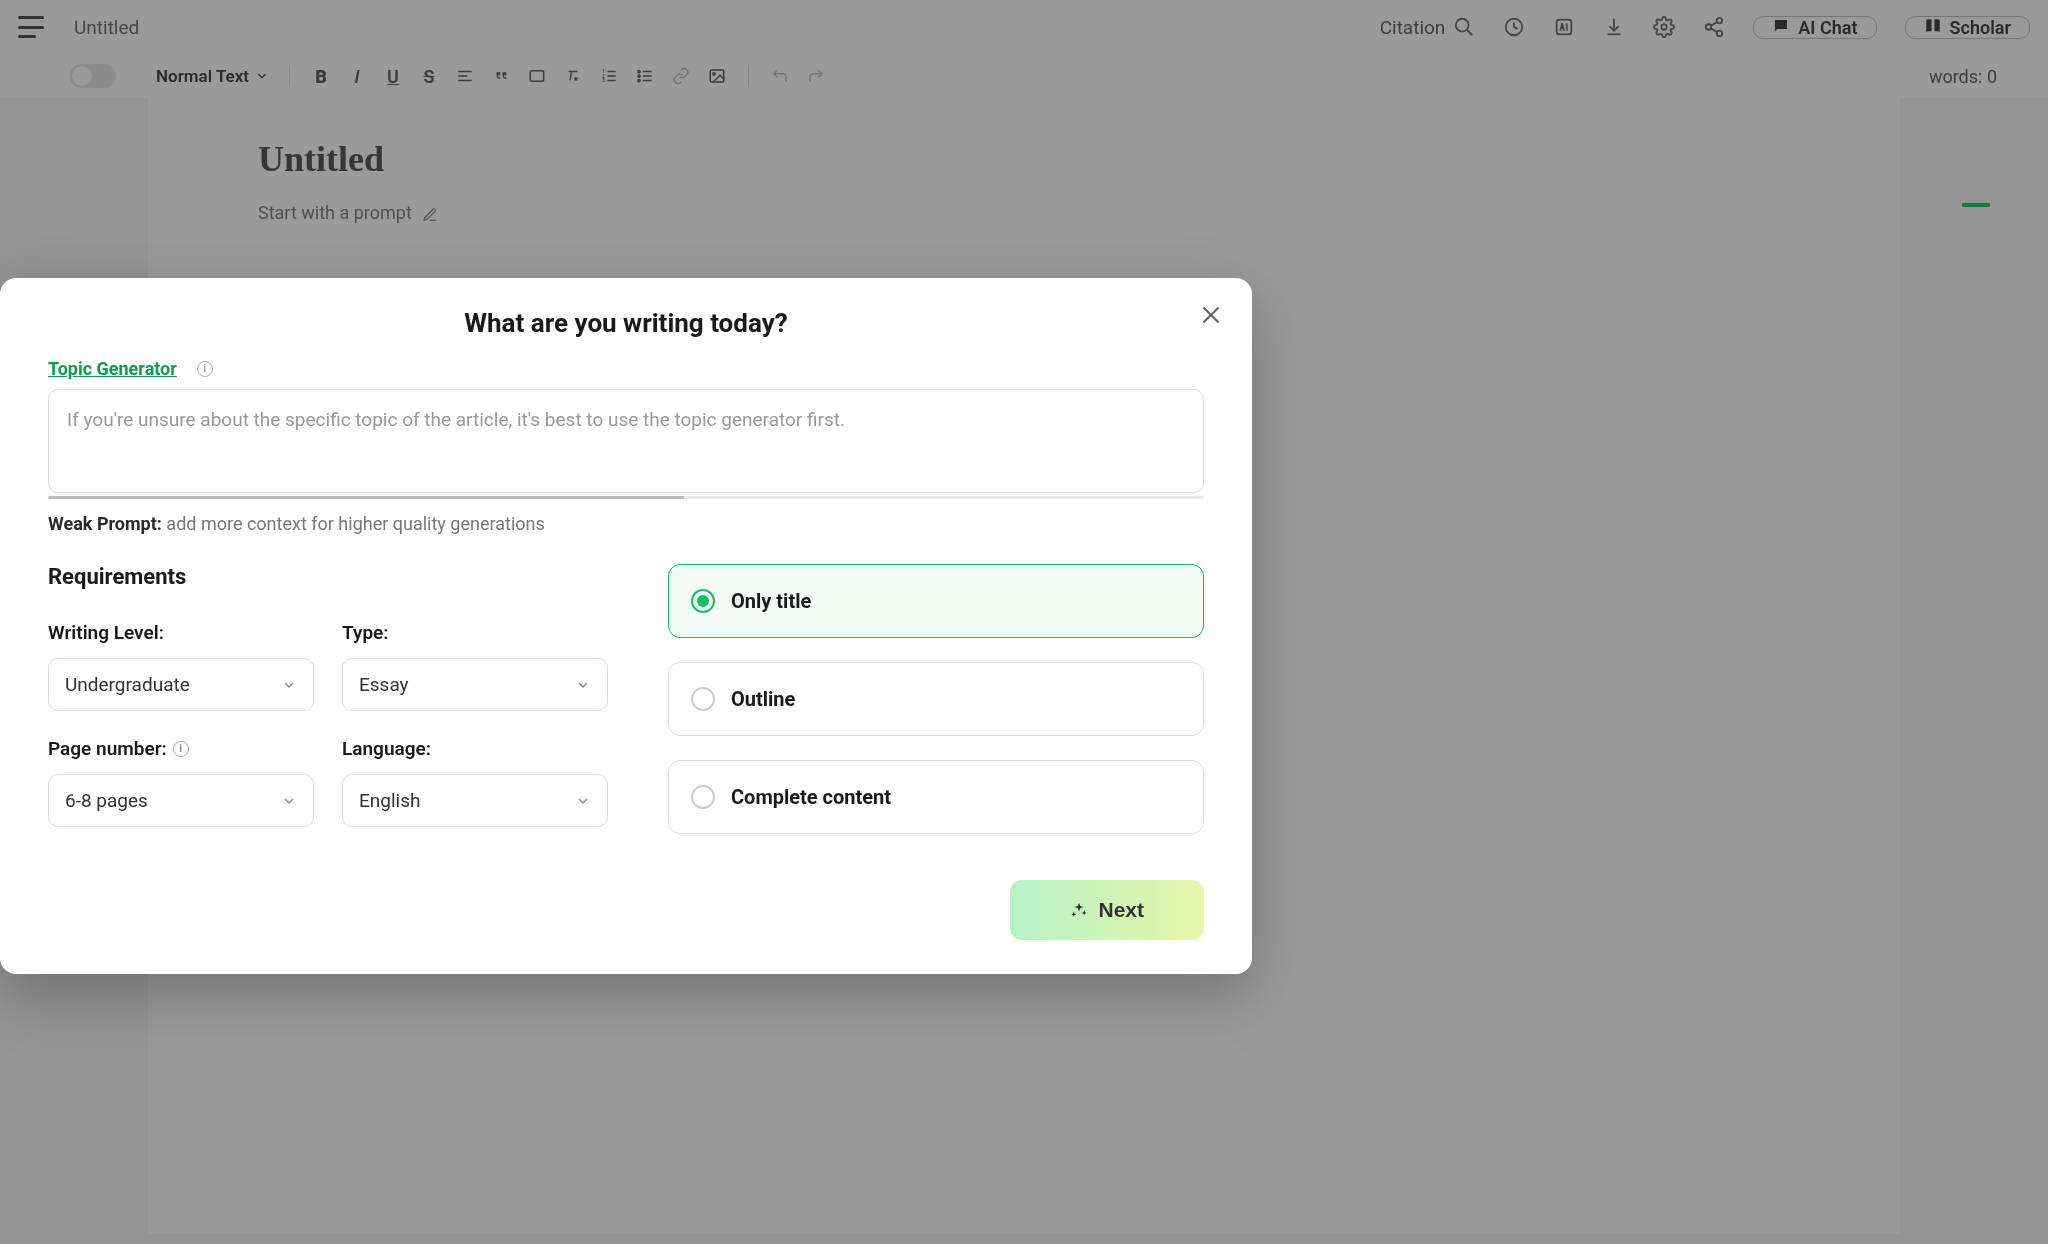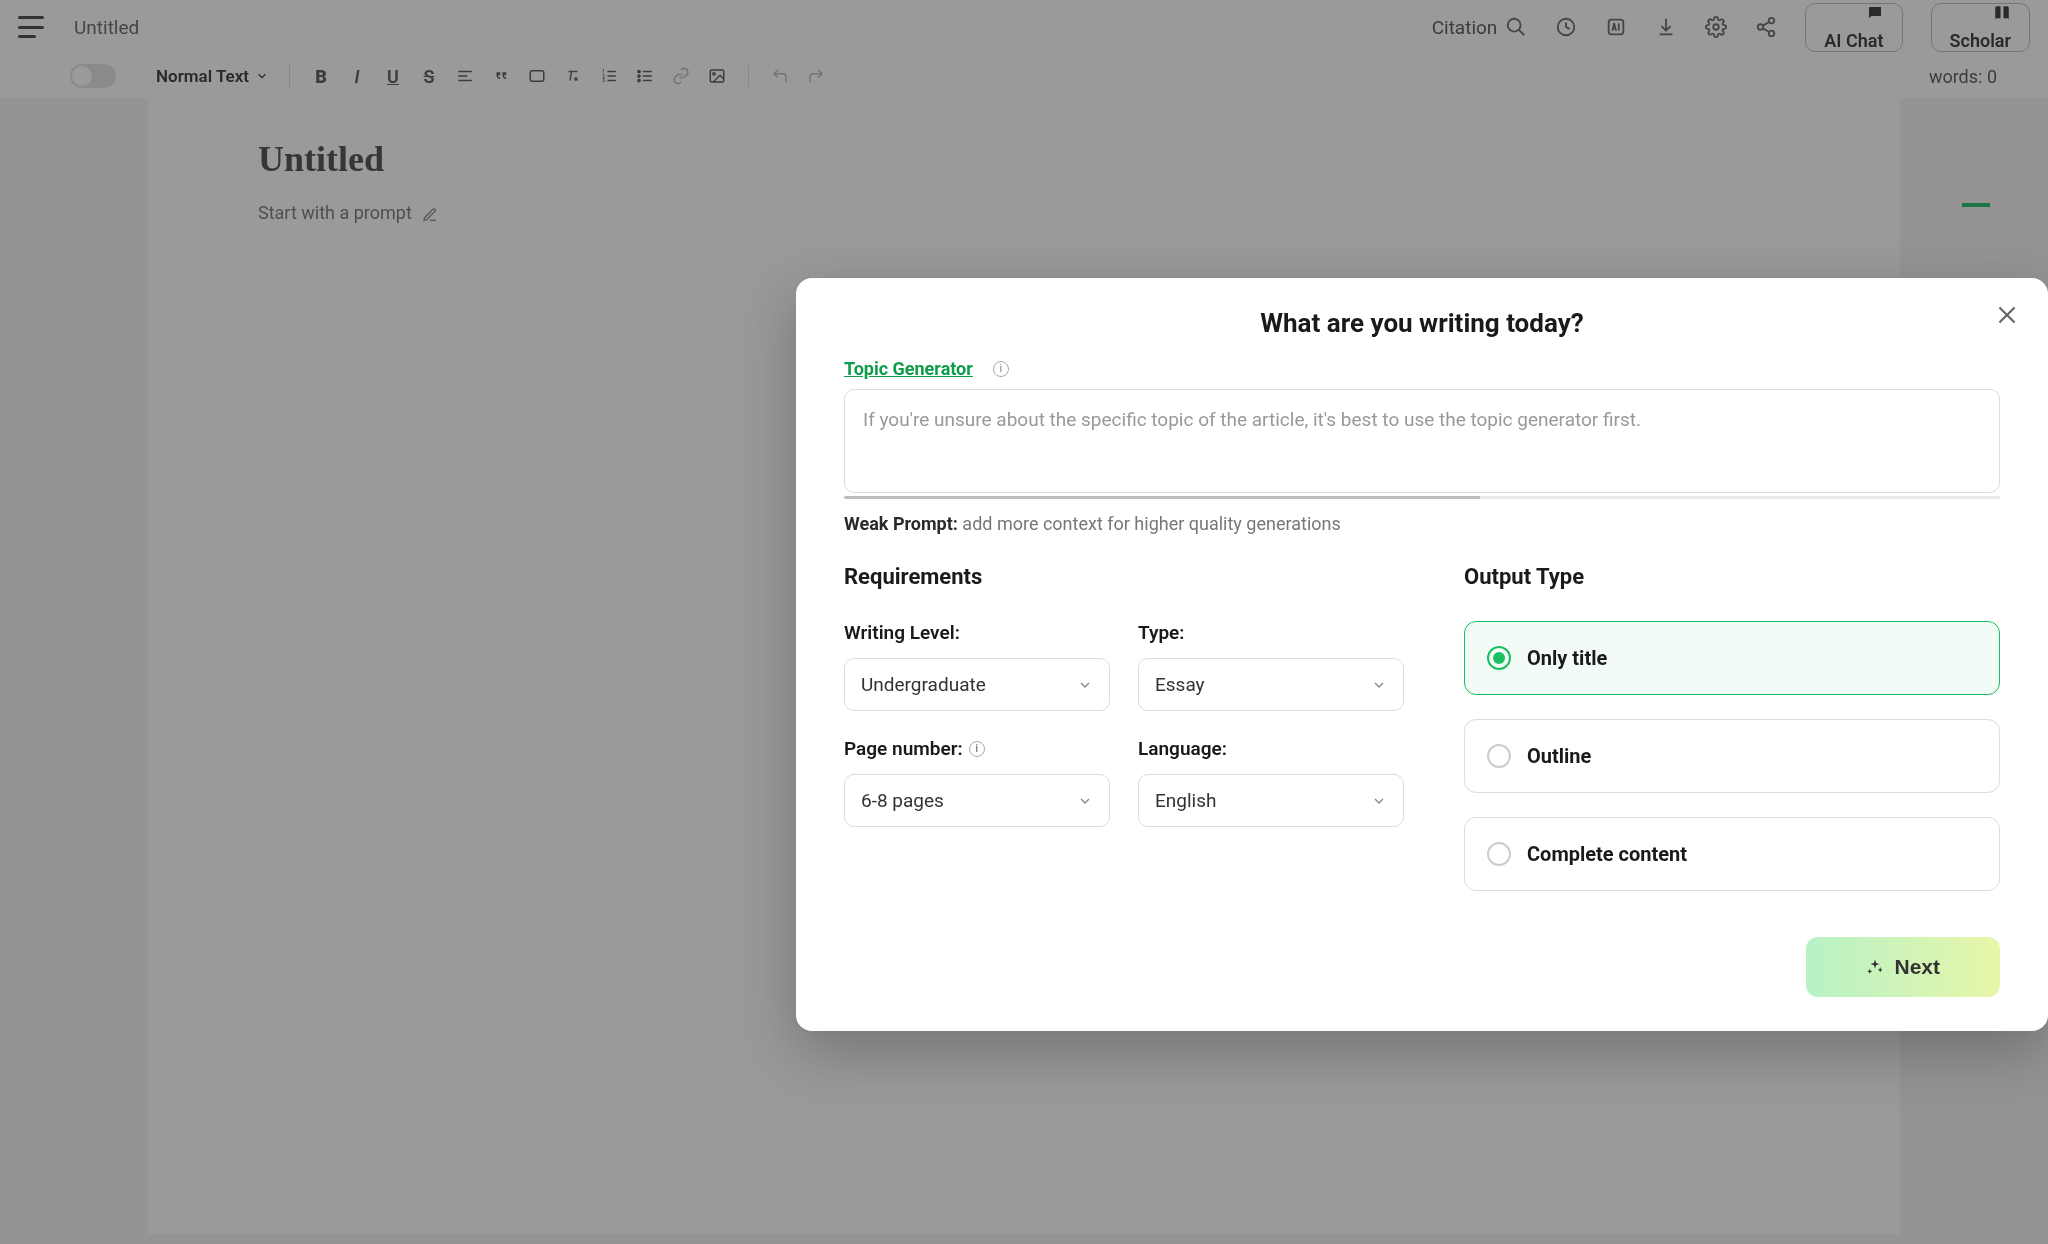--- a/index.html
+++ b/index.html
@@ -60,31 +60,30 @@
     width: 22px;
     height: 22px;
     color: #666;
     cursor: pointer;
     display: flex;
     align-items: center;
     justify-content: center;
   }
   .pill-btn {
     display: flex;
-    align-items: flex-end;
+    align-items: flex-start;
     gap: 8px;
     border: 1.5px solid #bbb;
     border-radius: 10px;
     padding: 0 18px;
     color: #333;
     font-size: 18px;
     font-weight: 600;
     cursor: pointer;
     background: #fff;
-    flex-direction: column;
   }
 
   
   .toolbar-wrap {
     display: flex;
     align-items: center;
     padding: 10px 51px 10px 70px;
     background: #fff;
   }
   .toggle {
@@ -179,21 +178,21 @@
     background: #1bbf63;
   }
 
   
   .overlay {
     position: absolute;
     inset: 0;
     background: rgba(30,30,30,0.45);
     display: flex;
     align-items: flex-start;
-    justify-content: flex-end;
+    justify-content: flex-start;
     padding-top: 278px;
   }
   .dialog {
     width: 1252px;
     background: #fff;
     border-radius: 16px;
     padding: 30px 48px 34px 48px;
     position: relative;
     box-shadow: 0 20px 60px rgba(0,0,0,0.25);
   }
@@ -638,21 +637,20 @@
                   <svg width="16" height="16" viewBox="0 0 24 24" fill="none" stroke="#888" stroke-width="2">
                     <polyline points="6 9 12 15 18 9"></polyline>
                   </svg>
                 </span>
             </div>
           </div>
         </div>
       </div>
 
       <div class="out-col">
-        <div class="section-title">Output Type</div>
 
         <div class="radio-card selected">
           <div class="radio-circle"></div>
           <div class="radio-label">Only title</div>
         </div>
 
         <div class="radio-card">
           <div class="radio-circle"></div>
           <div class="radio-label">Outline</div>
         </div>

